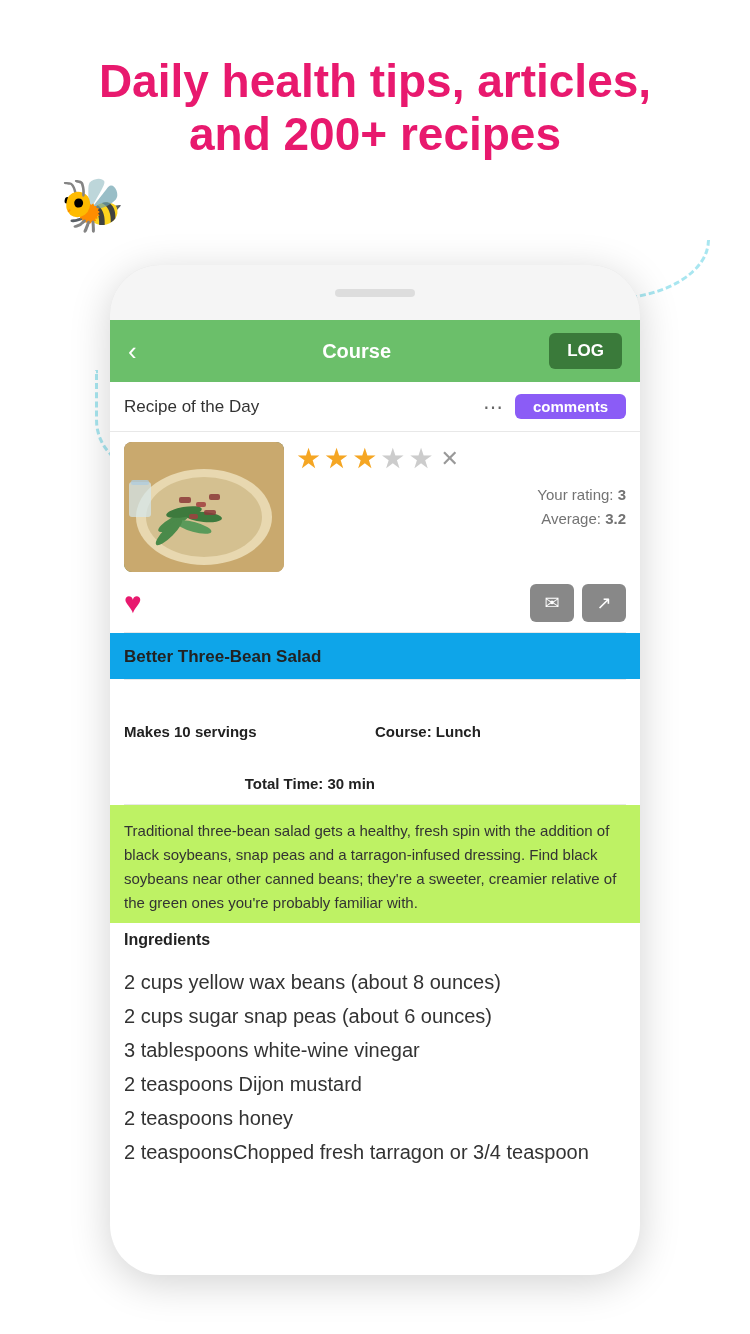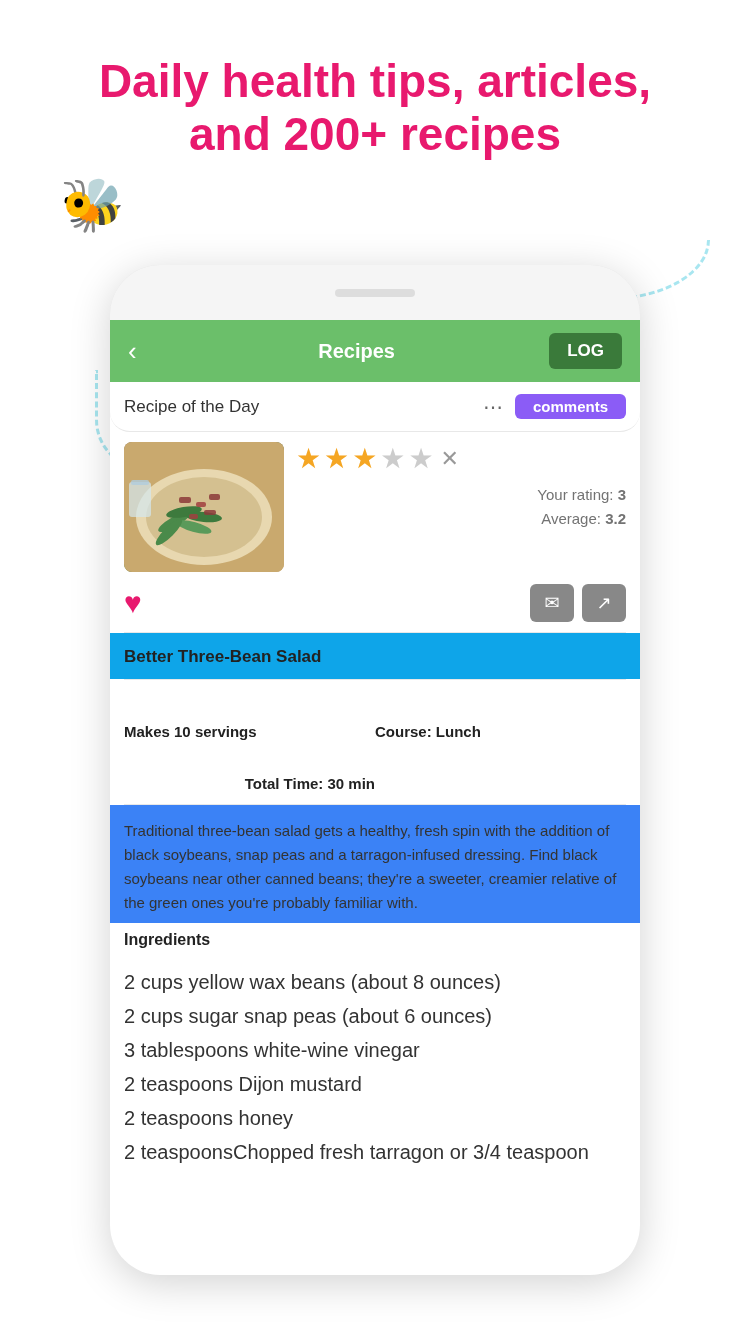--- a/index.html
+++ b/index.html
@@ -125,21 +125,20 @@
       cursor: pointer;
     }
 
     
     .recipe-day-bar {
       display: flex;
       align-items: center;
       padding: 12px 14px;
       border-bottom: 1px solid #e8e8e8;
       background: #fff;
-      border-radius: 20px;
     }
 
     .recipe-day-label {
       flex: 1;
       font-size: 17px;
       color: #333;
     }
 
     .recipe-day-dots {
       color: #666;
@@ -277,21 +276,21 @@
       margin-top: 31px;
     }
 
     .meta-item-right {
       text-align: right;
     }
 
     
     .recipe-description {
       padding: 14px 14px 8px;
-      background: #3b82f6;
+      background: #bef264;
       font-size: 15px;
       color: #333;
       line-height: 1.6;
     }
 
     
     .ingredients-section {
       padding: 8px 14px;
       background: #fff;
     }
@@ -321,21 +320,21 @@
 
 <div class="phone-frame">
   <div class="phone-top">
     <div class="phone-speaker"></div>
   </div>
 
   <div class="app-content">
 
     <div class="nav-bar">
       <div class="nav-back">‹</div>
-      <div class="nav-title">Recipes</div>
+      <div class="nav-title">Course</div>
       <div class="nav-log-btn">LOG</div>
     </div>
 
     <div class="recipe-day-bar">
       <span class="recipe-day-label">Recipe of the Day</span>
       <span class="recipe-day-dots">⋯</span>
       <div class="comments-btn">comments</div>
     </div>
 
     <div class="rating-row">

